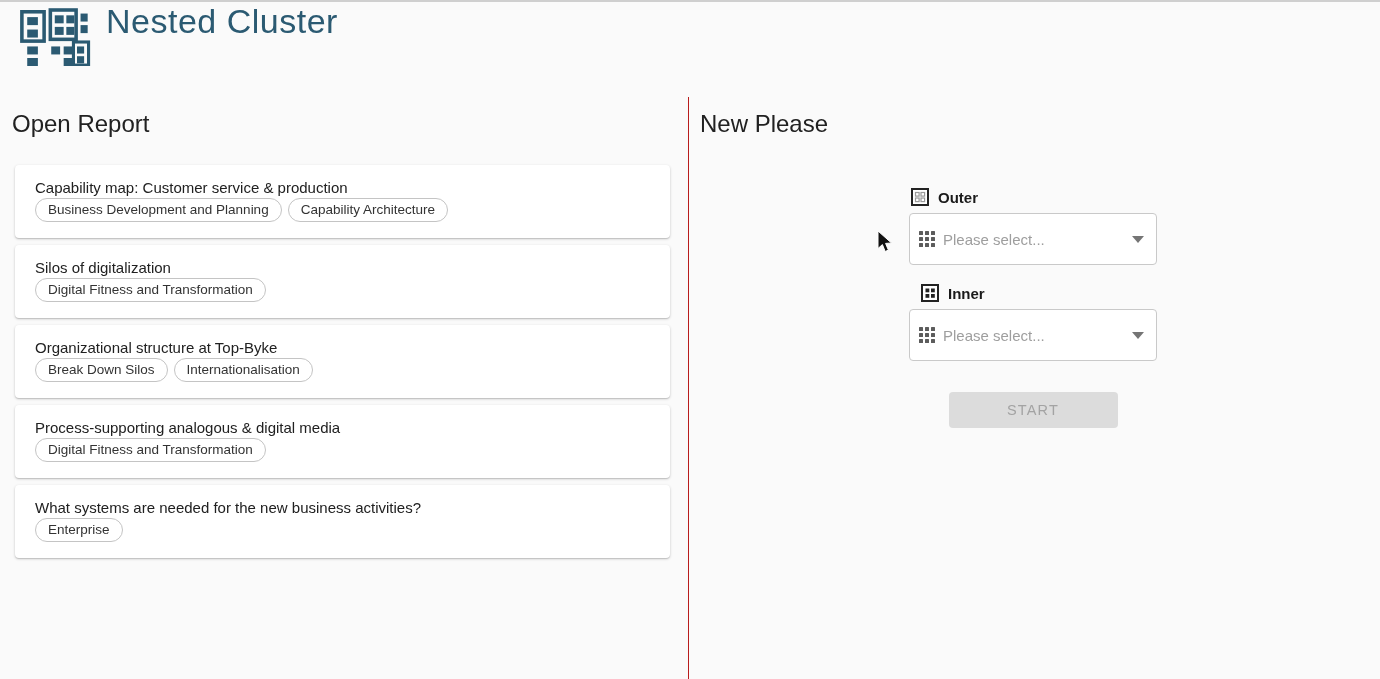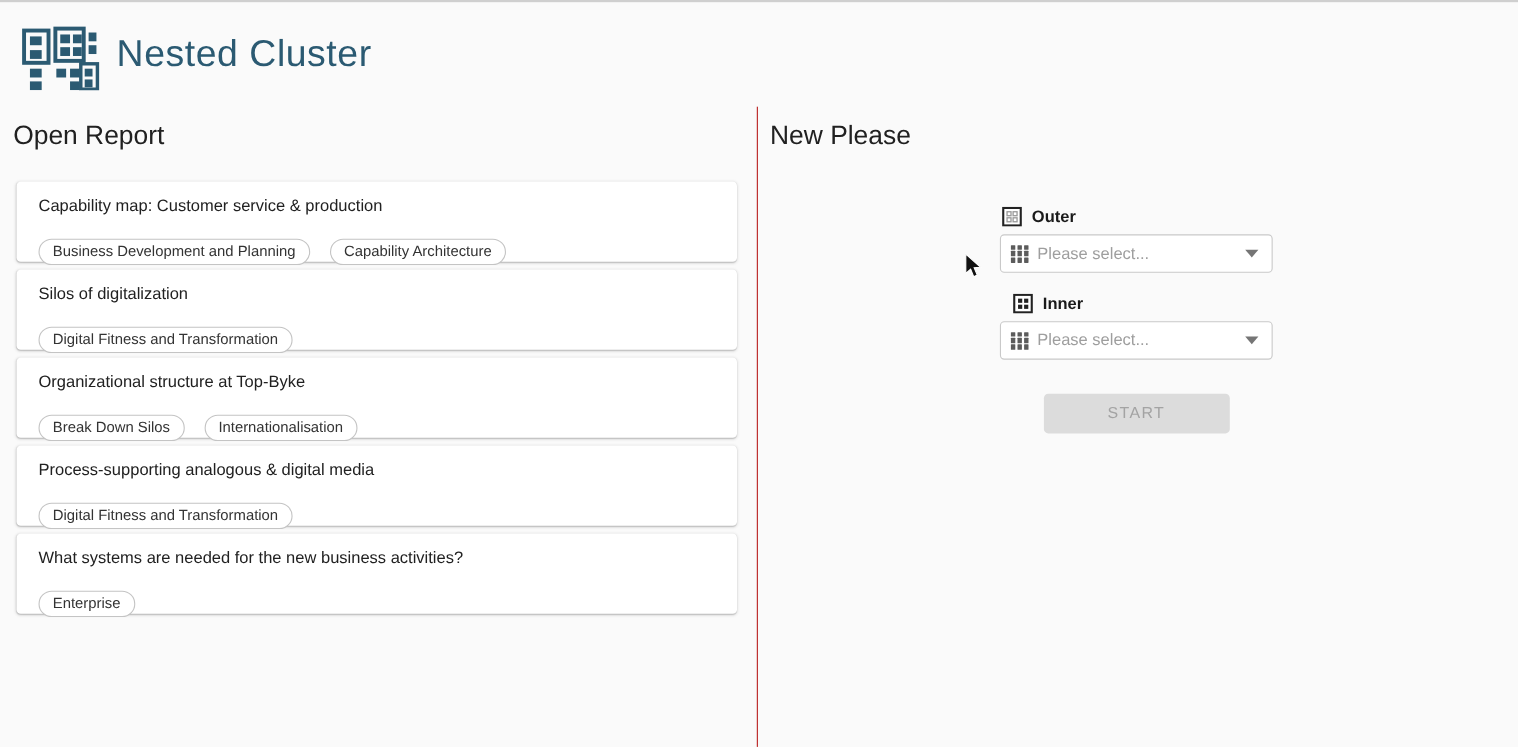--- a/index.html
+++ b/index.html
@@ -9,21 +9,21 @@
     background: #fafafa;
     border-top: 2px solid #cfcfcf;
     position: relative;
     color: #212121;
   }
 
   
   .header {
     height: 95px;
     display: flex;
-    align-items: center;
+    align-items: flex-start;
     padding-left: 14px;
   }
   .logo { width: 78px; height: 64px; flex: 0 0 auto; }
   .app-title {
     font-size: 34px;
     font-weight: 400;
     color: #2b5a72;
     margin-left: 14px;
     letter-spacing: 0.5px;
   }
@@ -48,39 +48,39 @@
   .card {
     background: #fff;
     border-radius: 4px;
     box-shadow: 0 1px 1px rgba(0,0,0,0.12), 0 1px 3px rgba(0,0,0,0.18);
     padding: 14px 20px 15px 20px;
     margin-bottom: 7px;
     height: 73px;
     cursor: pointer;
   }
   .card-title { font-size: 15px; color: #212121; }
-  .chip-row { margin-top: 21px; display: flex; gap: 18px; }
+  .chip-row { margin-top: 2px; display: flex; gap: 6px; }
   .chip {
     display: inline-block;
     border: 1px solid #c4c4c4;
     border-radius: 14px;
     padding: 3px 12px 4px 12px;
     font-size: 13.5px;
     color: #333;
     background: #fff;
     white-space: nowrap;
   }
 
   
   .form { width: 248px; margin-left: 209px; margin-top: 50px; }
   .field-label-row { display: flex; align-items: center; gap: 9px; margin-left: 2px; }
   .field-label { font-size: 15px; font-weight: 700; color: #1a1a1a; }
   .select-box {
     margin-top: 7px;
-    height: 35px;
+    height: 52px;
     background: #fff;
     border: 1px solid #c9c9c9;
     border-radius: 4px;
     display: flex;
     align-items: center;
     padding: 0 12px 0 9px;
     cursor: pointer;
   }
   .select-placeholder {
     color: #9e9e9e;

